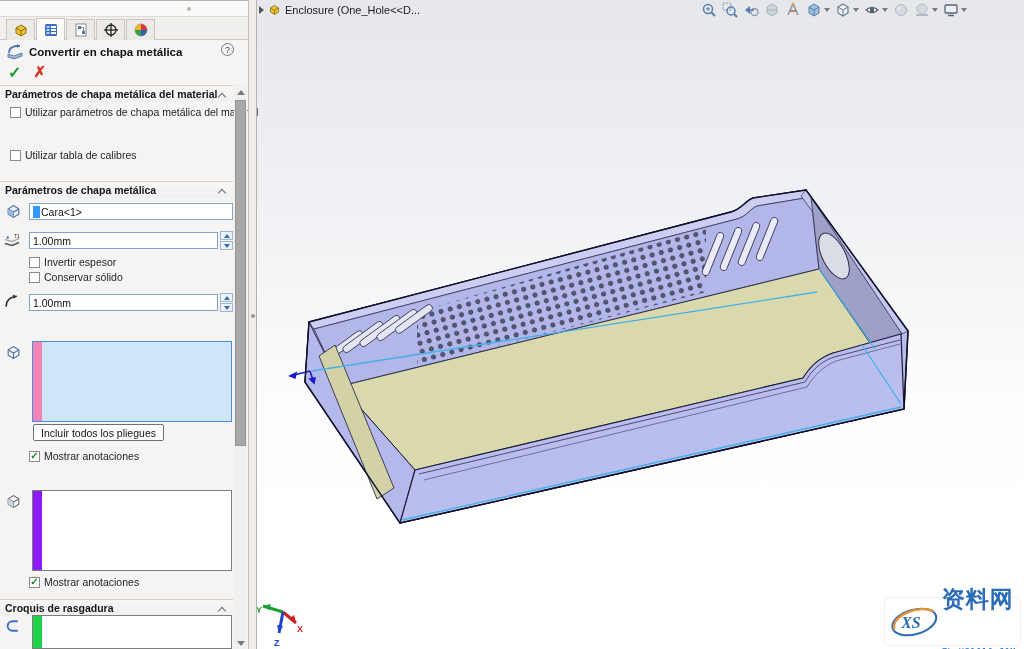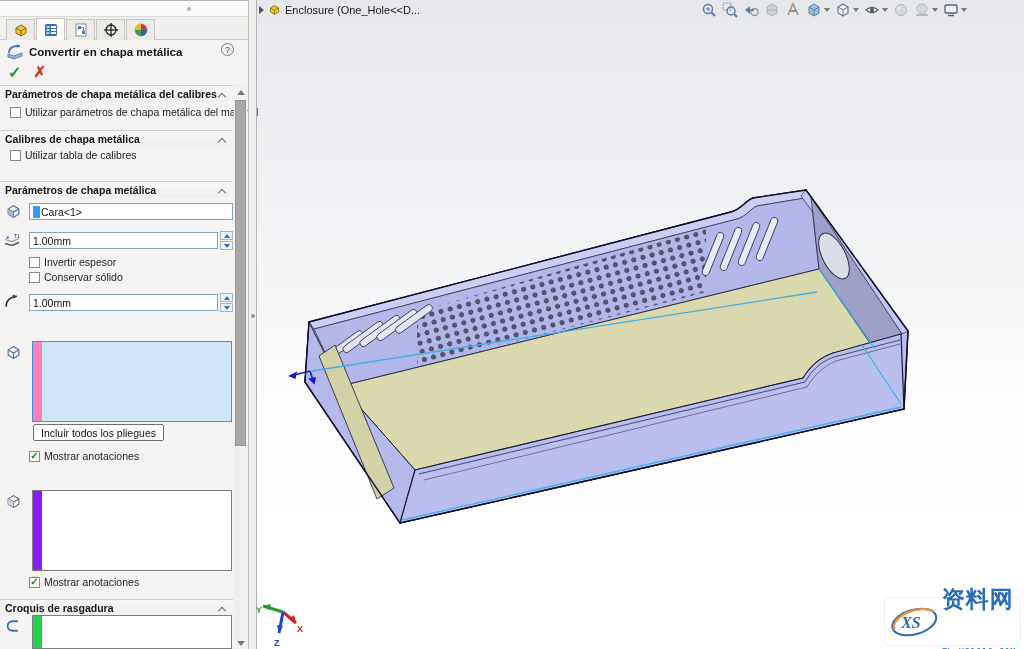--- a/index.html
+++ b/index.html
@@ -326,32 +326,28 @@
     <span class="title-text">Convertir en chapa metálica</span>
     <span class="help-btn">?</span>
   </div>
 
   <div class="okrow">
     <span class="ok-glyph">✓</span>
     <span class="cancel-glyph">✗</span>
   </div>
 
   <div class="sec-header" style="top:84px">
-    <span class="lbl">Parámetros de chapa metálica del calibres</span>
+    <span class="lbl">Parámetros de chapa metálica del material</span>
     <span class="chev"></span>
   </div>
   <div class="cb-row" style="left:10px; top:105px">
     <span class="cb"></span>
     <span class="cb-label">Utilizar parámetros de chapa metálica del material</span>
   </div>
 
-  <div class="sec-header" style="top:129px">
-    <span class="lbl">Calibres de chapa metálica</span>
-    <span class="chev"></span>
-  </div>
   <div class="cb-row" style="left:10px; top:148px">
     <span class="cb"></span>
     <span class="cb-label">Utilizar tabla de calibres</span>
   </div>
 
   <div class="sec-header" style="top:180px">
     <span class="lbl">Parámetros de chapa metálica</span>
     <span class="chev"></span>
   </div>
 

